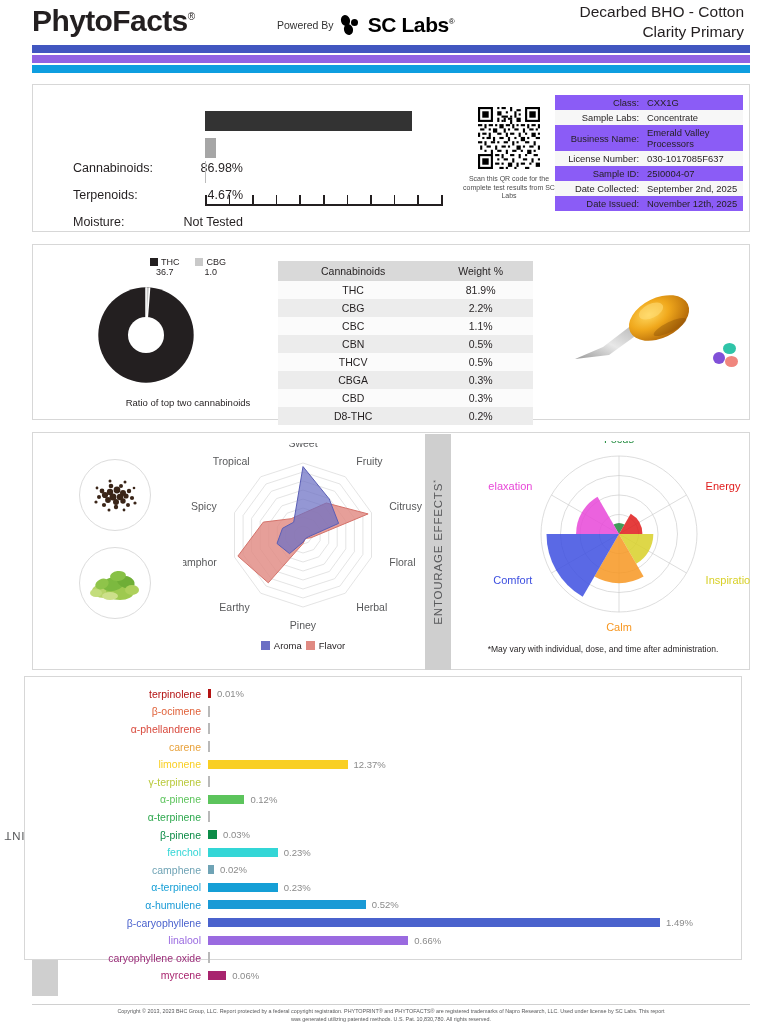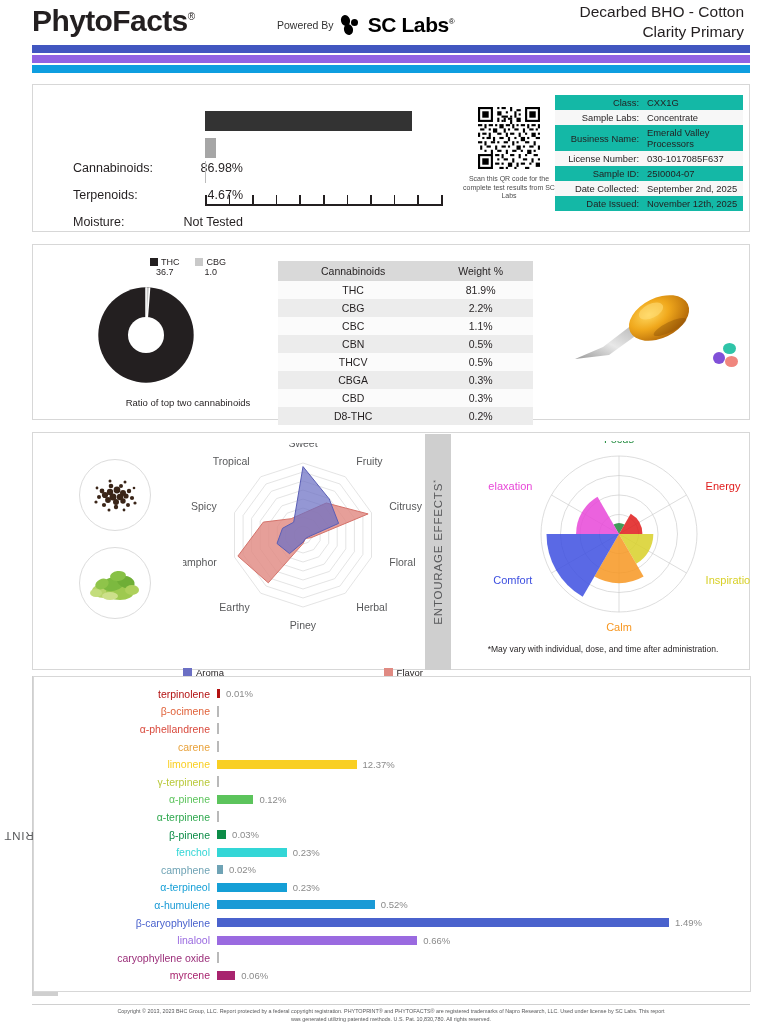--- a/index.html
+++ b/index.html
@@ -73,21 +73,21 @@
   .qr { width:62px; height:62px; margin:0 auto; display:block; }
   .qr-cap { margin-top:6px; text-align:center; font-size:7px; color:#4d4d4d; line-height:8.5px; }
 
   .info-table { position:absolute; left:522px; top:10px; width:188px; font-size:9.4px; }
   .info-row { display:flex; min-height:15px; align-items:stretch; }
   .info-row .k {
     width:88px; text-align:right; padding:2px 4px 2px 2px; color:#231f20;
     display:flex; align-items:center; justify-content:flex-end;
   }
   .info-row .v { flex:1; padding:2px 4px; color:#231f20; display:flex; align-items:center; }
-  .info-row.odd .k, .info-row.odd .v { background:#14b8a6; }
+  .info-row.odd .k, .info-row.odd .v { background:#8b5cf6; }
   .info-row.even .k, .info-row.even .v { background:#f7f7f7; }
 
   
   #panel-cann { left:32px; top:244px; width:718px; height:176px; }
   .donut-area { position:absolute; left:60px; top:12px; width:190px; }
   .donut-legend { display:flex; justify-content:center; gap:16px; font-size:9px; color:#231f20; }
   .dl { text-align:center; }
   .dl .sw { display:inline-block; width:8px; height:8px; margin-right:3px; vertical-align:-1px; }
   .dl .nm { font-size:9px; }
   .dl .num { display:block; font-size:9px; margin-top:0px; }
@@ -104,30 +104,30 @@
   .dots-mini { position:absolute; left:680px; top:98px; width:34px; height:28px; }
   .dots-mini i { position:absolute; border-radius:50%; display:block; }
 
   
   #panel-aroma { left:32px; top:432px; width:718px; height:238px; }
   .aroma-icons { position:absolute; left:46px; top:26px; width:94px; }
   .icon-circle { width:72px; height:72px; border:1px solid #dcdcdc; border-radius:50%;
                  margin-bottom:16px; position:relative; overflow:hidden; background:#fff; }
   .radar-aroma { position:absolute; left:150px; top:10px; width:240px; height:195px; }
   .aroma-legend { position:absolute; left:150px; top:207px; width:240px;
-                  display:flex; justify-content:space-between; gap:4px; font-size:9.5px; color:#231f20;margin-top:27px; }
+                  display:flex; justify-content:center; gap:4px; font-size:9.5px; color:#231f20; }
   .aroma-legend .sw { display:inline-block; width:9px; height:9px; margin-right:4px; vertical-align:-1px; }
 
   .ent-divider { position:absolute; left:392px; top:1px; width:26px; height:236px; background:#cfcfcf; }
   .radar-ent { position:absolute; left:455px; top:8px; width:262px; height:196px; }
   .ent-note { position:absolute; left:430px; top:211px; width:280px; text-align:center;
               font-size:8.5px; color:#231f20; }
 
   
-  #panel-phyto { left:33px; top:676px; width:718px; height:316px; }
+  #panel-phyto { left:24px; top:676px; width:718px; height:284px; }
   .terp-chart { position:absolute; left:28px; top:8px; width:684px; }
   .terp-row { height:17.6px; display:flex; align-items:center; }
   .terp-name { width:155px; text-align:right; padding-right:7px; font-size:10.5px; white-space:nowrap; }
   .terp-bar { height:9px; min-width:1.5px; }
   .terp-val { font-size:9.5px; color:#8a8a8a; margin-left:6px; white-space:nowrap; }
 
   
   .footer-rule { position:absolute; left:32px; top:1004px; width:718px; height:1px; background:#d0d0d0; }
   .footer { position:absolute; left:32px; top:1007px; width:718px; text-align:center;
             font-size:5.4px; color:#58595b; line-height:8px; }

